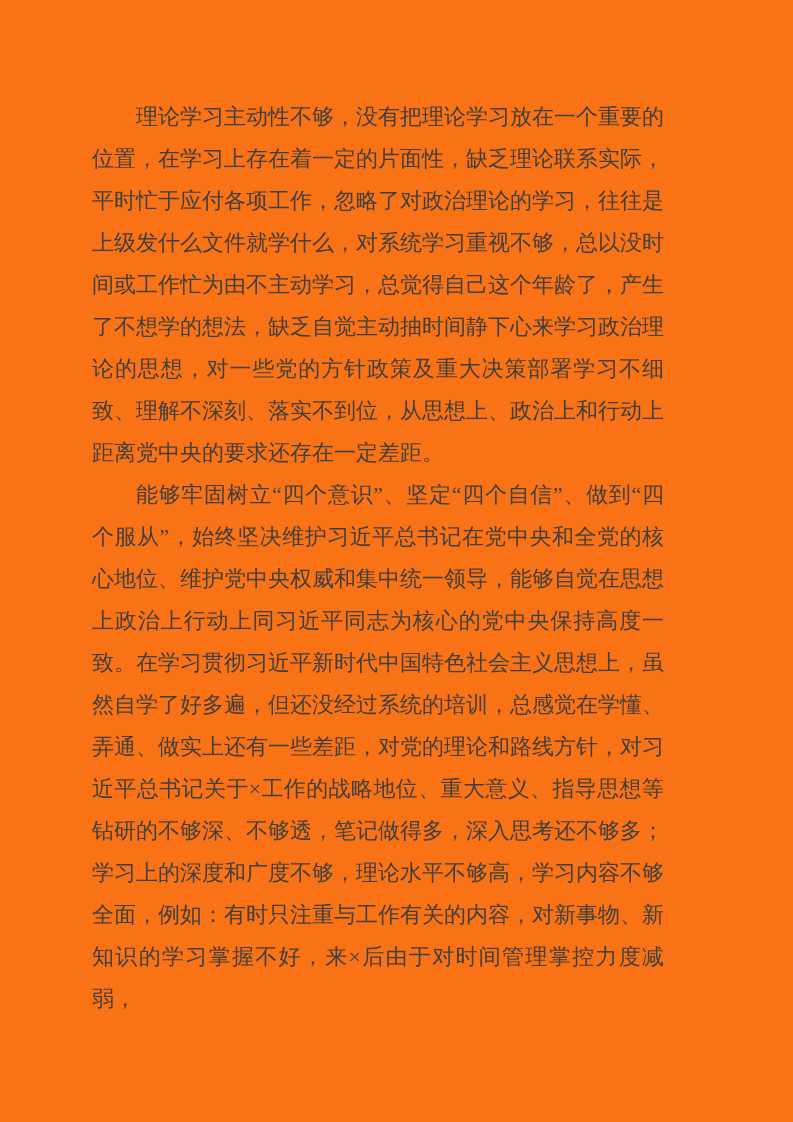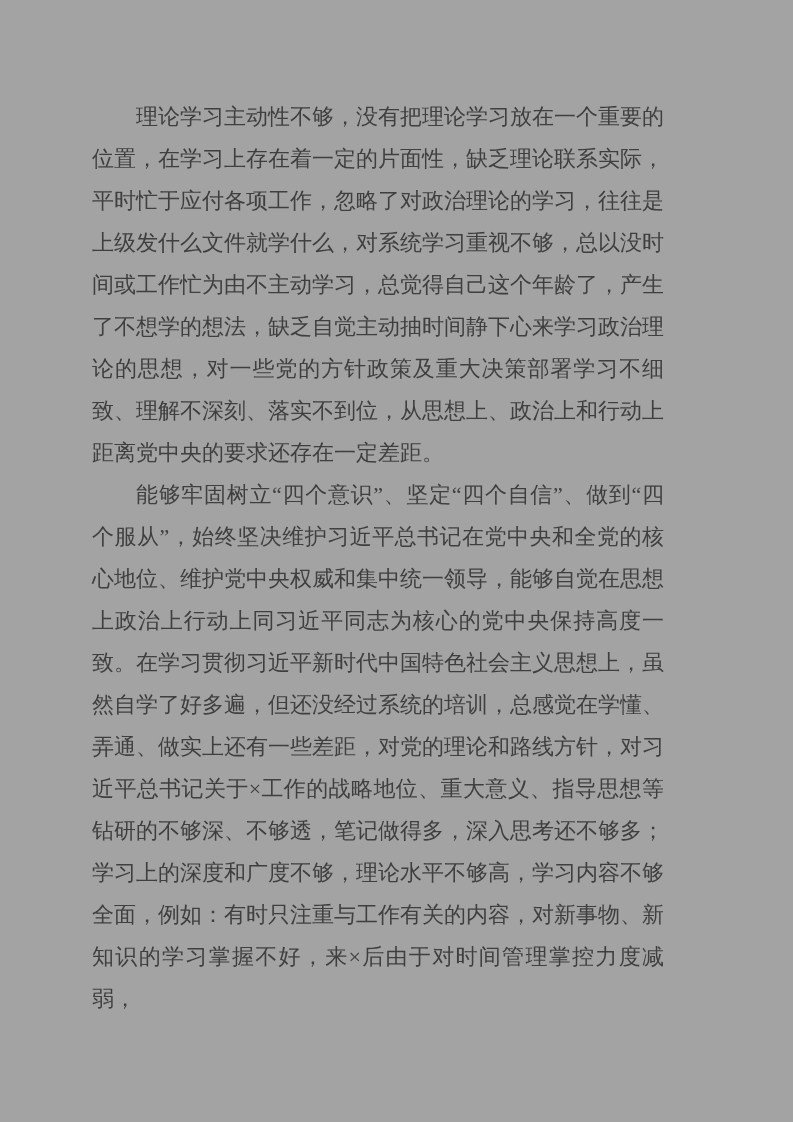--- a/index.html
+++ b/index.html
@@ -9,21 +9,21 @@
   }
   body {
     width: 793px;
     height: 1122px;
     overflow: hidden;
   }
   .page {
     box-sizing: border-box;
     width: 793px;
     height: 1122px;
-    background: #a3a3a3;
+    background: #f97316;
     padding: 96px 129px 0 92px;
   }
   .doc-text {
     width: 572px;
   }
   .doc-text p {
     margin: 0;
     padding: 0;
     font-family: "Liberation Serif", "DejaVu Serif", serif;
     font-size: 22px;

